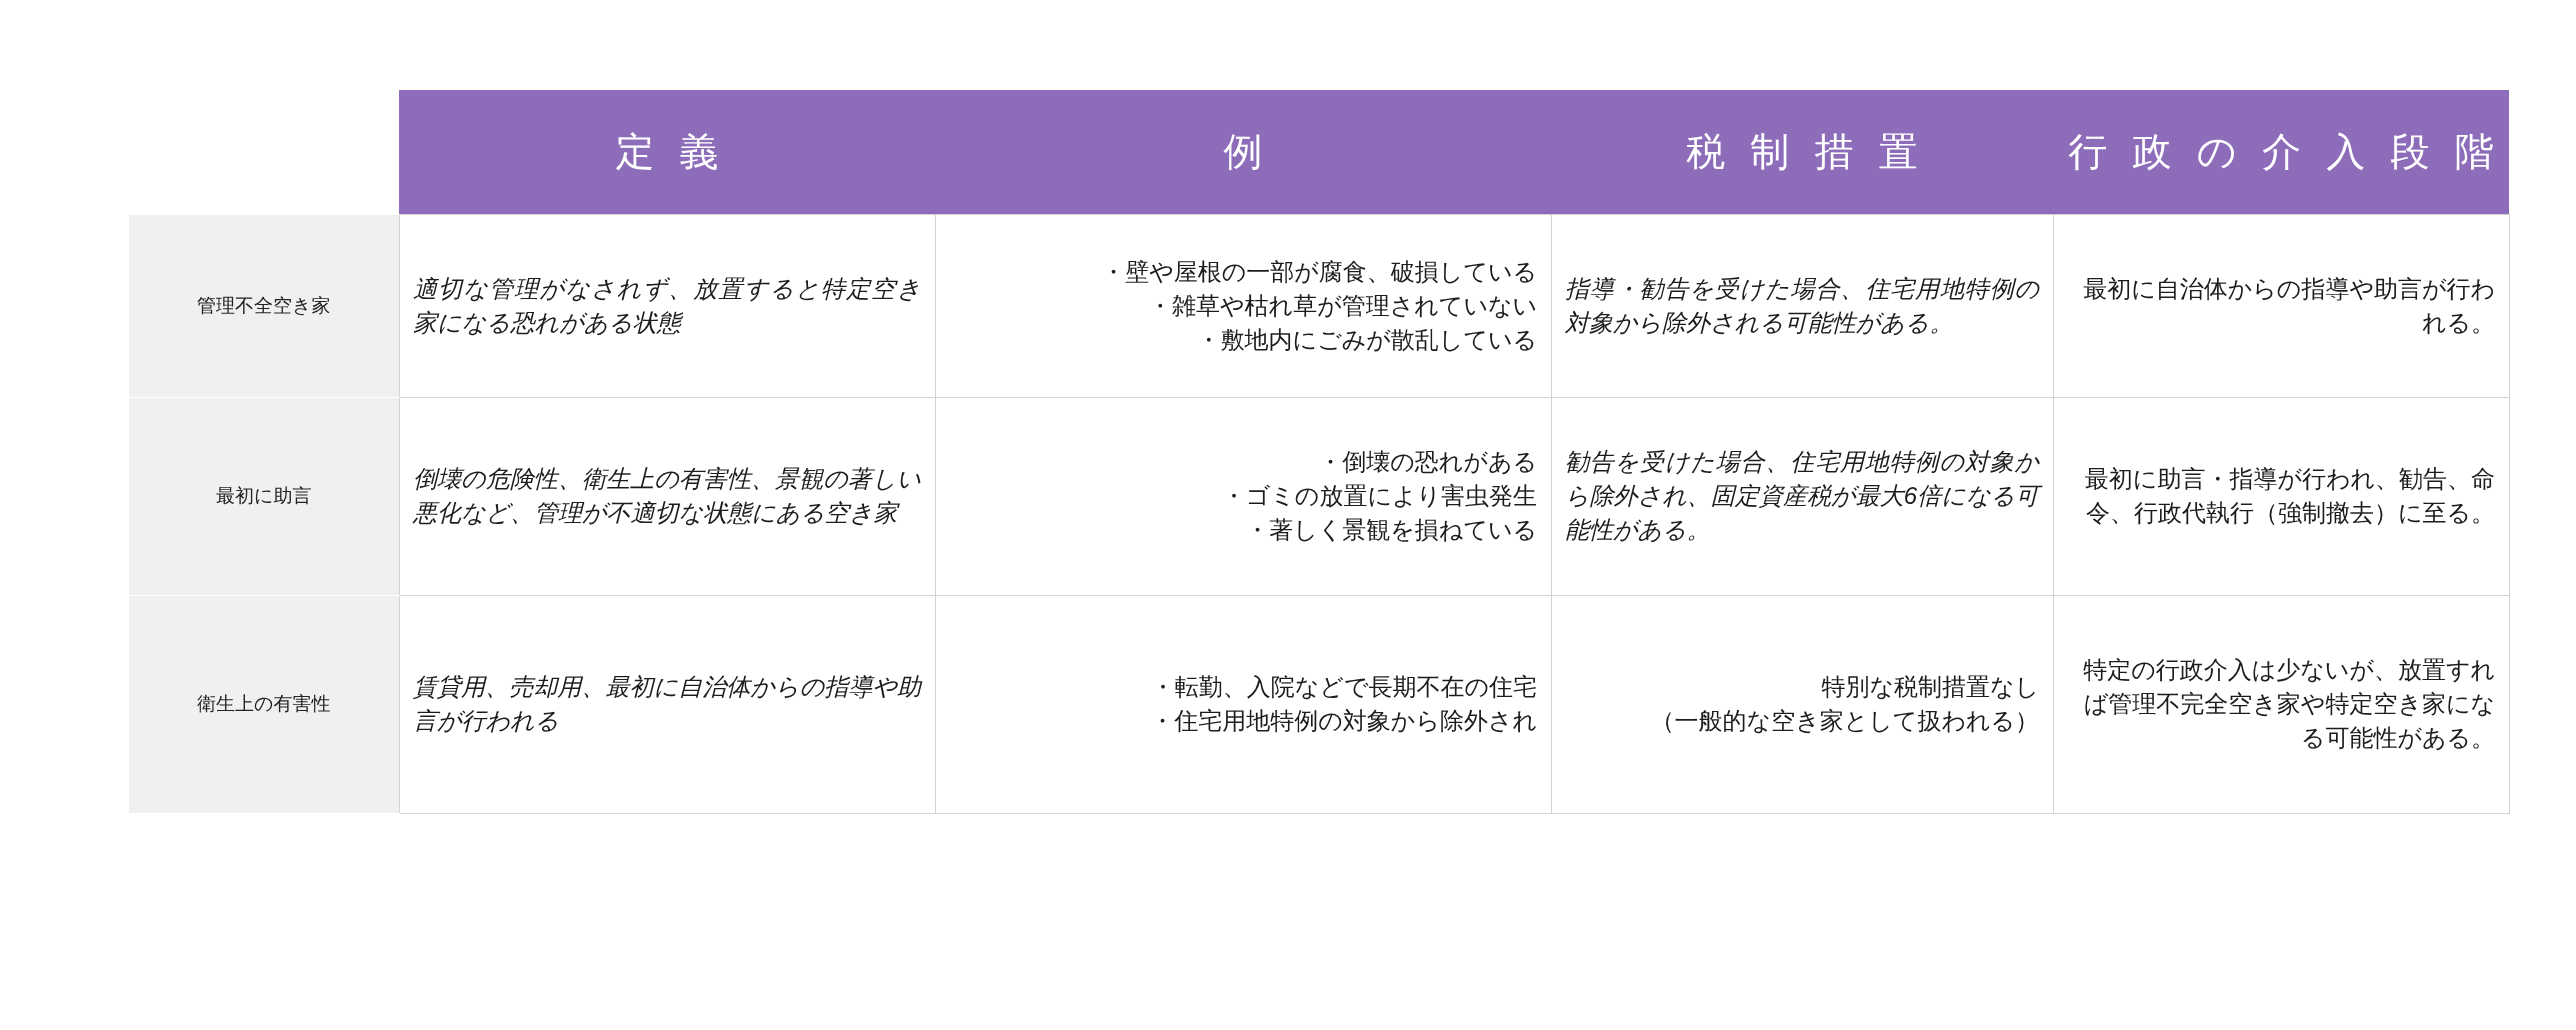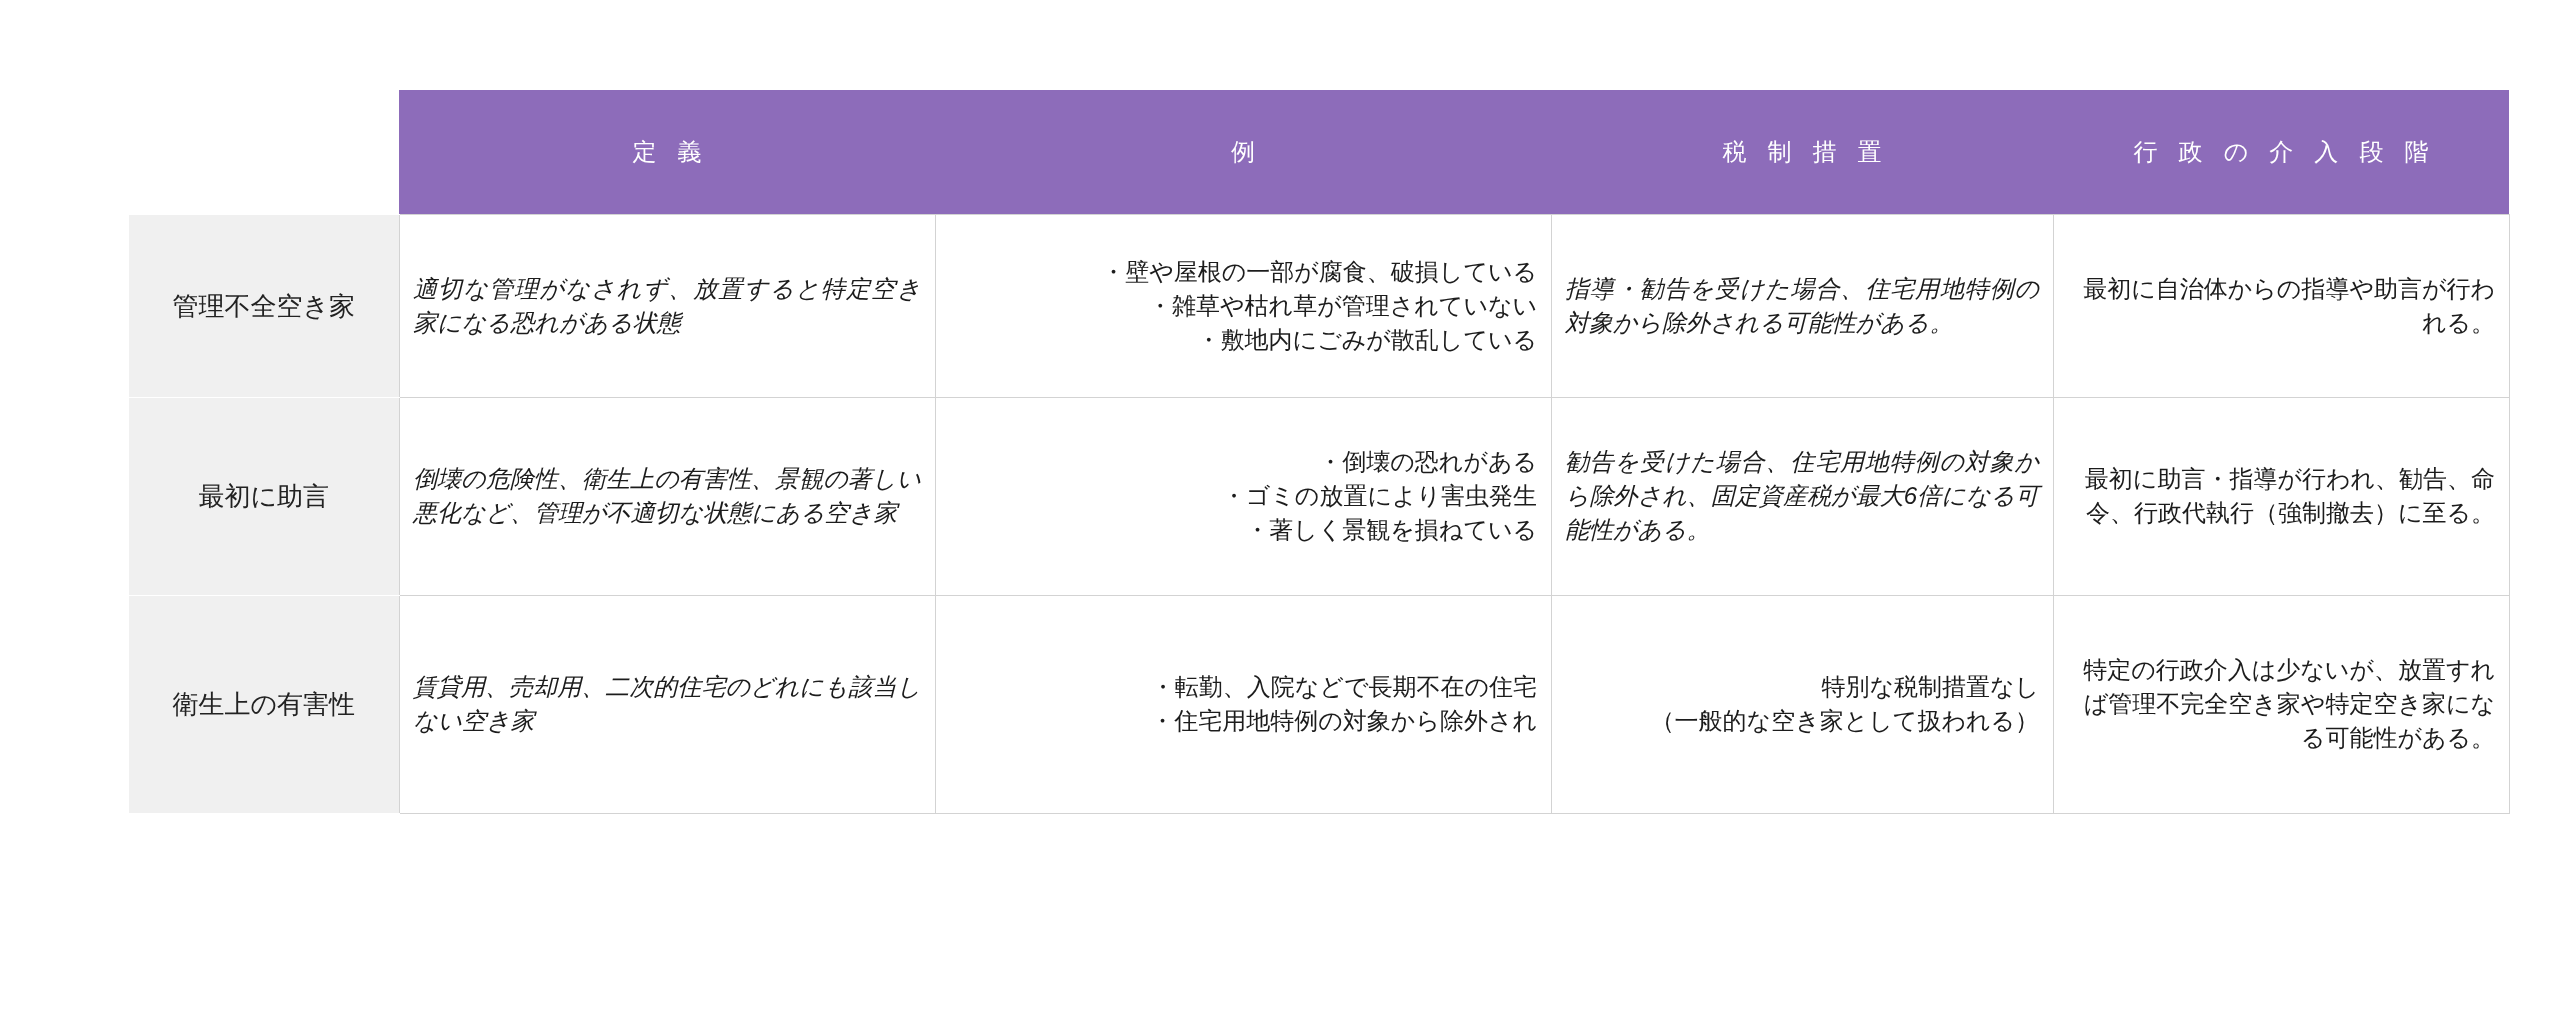--- a/index.html
+++ b/index.html
@@ -47,34 +47,34 @@
   }
 
   th.corner {
     background: #ffffff;
     border: none;
   }
 
   th.head {
     background: #8d6cba;
     color: #ffffff;
-    font-size: 24px;
+    font-size: 39px;
     font-weight: normal;
     letter-spacing: 7.2px;
     text-indent: 7.2px;
     height: 124px;
     vertical-align: middle;
     text-align: center;
     border: none;
   }
 
   td.rowhead {
     background: #f0f0f0;
     color: #222222;
-    font-size: 26px;
+    font-size: 19px;
     text-align: center;
     vertical-align: middle;
     border-top: 1.5px solid #ffffff;
     border-bottom: 1.5px solid #ffffff;
     padding: 0 9.3px;
     line-height: 1.4;
   }
 
   td.cell {
     border: 1.5px solid #d3d3d3;
@@ -138,21 +138,21 @@
           <td class="rowhead">最初に助言</td>
           <td class="cell justify cell-block">倒壊の危険性、衛生上の有害性、景観の著しい悪化など、管理が不適切な状態にある空き家</td>
           <td class="cell center cell-block">・倒壊の恐れがある
 ・ゴミの放置により害虫発生
 ・著しく景観を損ねている</td>
           <td class="cell justify cell-block">勧告を受けた場合、住宅用地特例の対象から除外され、固定資産税が最大6倍になる可能性がある。</td>
           <td class="cell left cell-block">最初に助言・指導が行われ、勧告、命令、行政代執行（強制撤去）に至る。</td>
         </tr>
         <tr class="r2">
           <td class="rowhead">衛生上の有害性</td>
-          <td class="cell justify cell-block">賃貸用、売却用、二次的住宅のどれにも該当しない空き家</td>
+          <td class="cell justify cell-block">賃貸用、売却用、最初に自治体からの指導や助言が行われる</td>
           <td class="cell center cell-block">・転勤、入院などで長期不在の住宅
 ・住宅用地特例の対象から除外され</td>
           <td class="cell center cell-block">特別な税制措置なし
 （一般的な空き家として扱われる）</td>
           <td class="cell left cell-block">特定の行政介入は少ないが、放置すれば管理不完全空き家や特定空き家になる可能性がある。</td>
         </tr>
       </tbody>
     </table>
   </div>
 </div>

